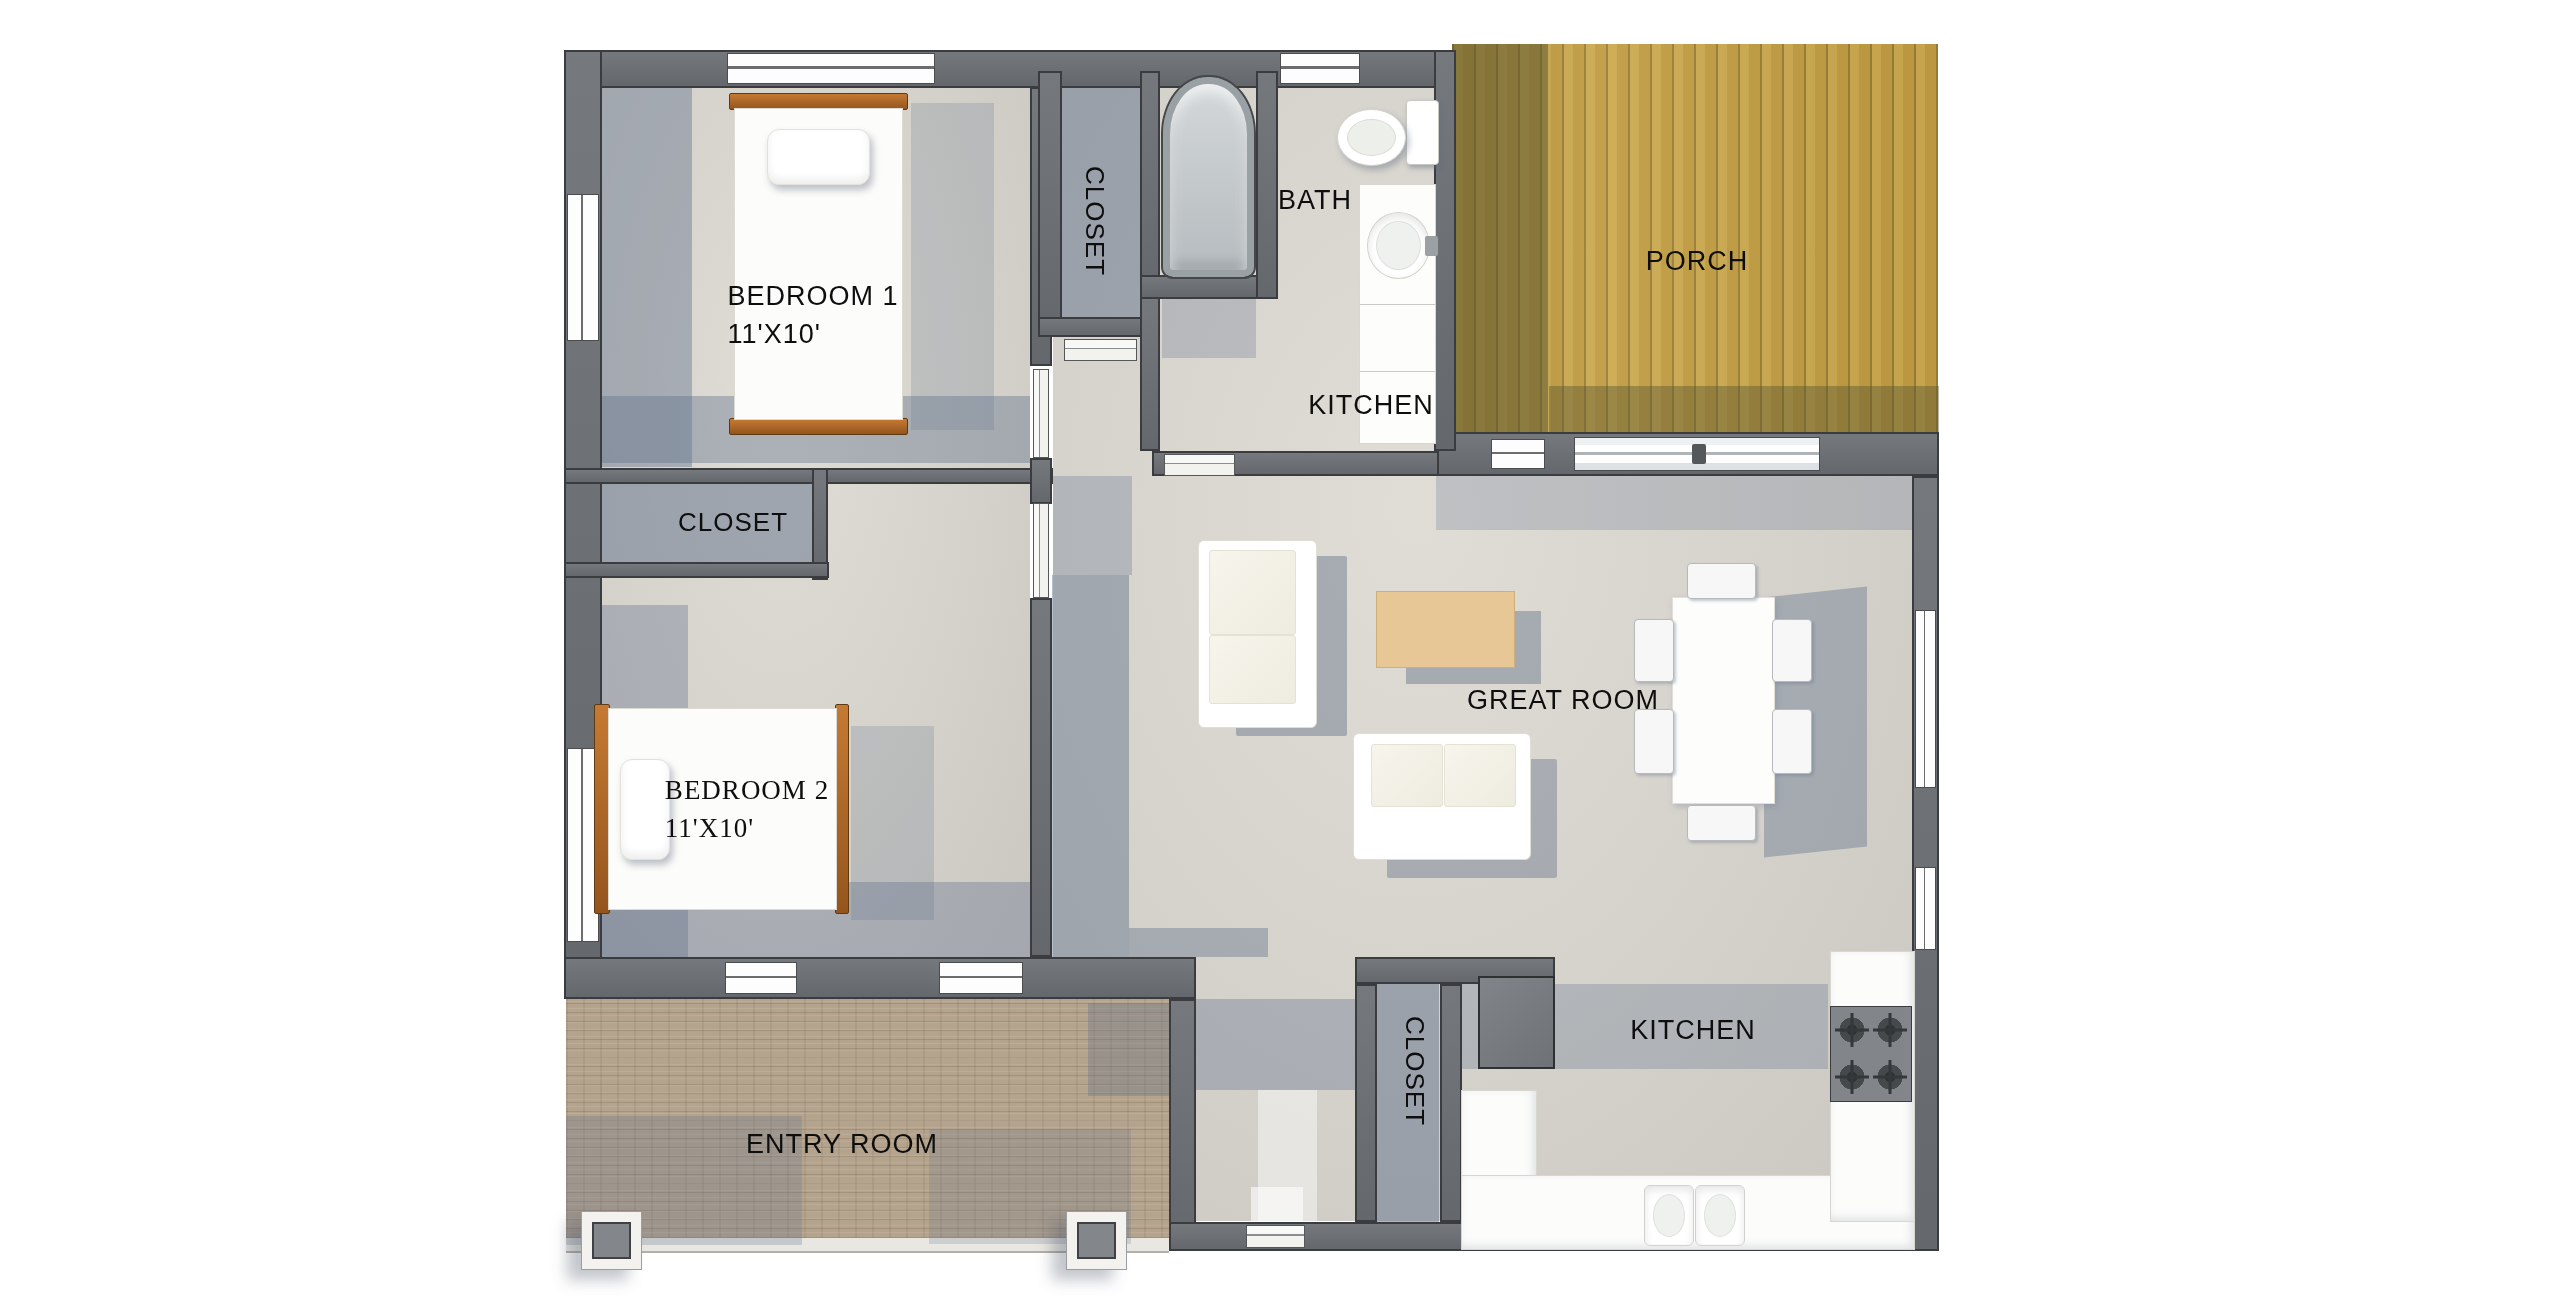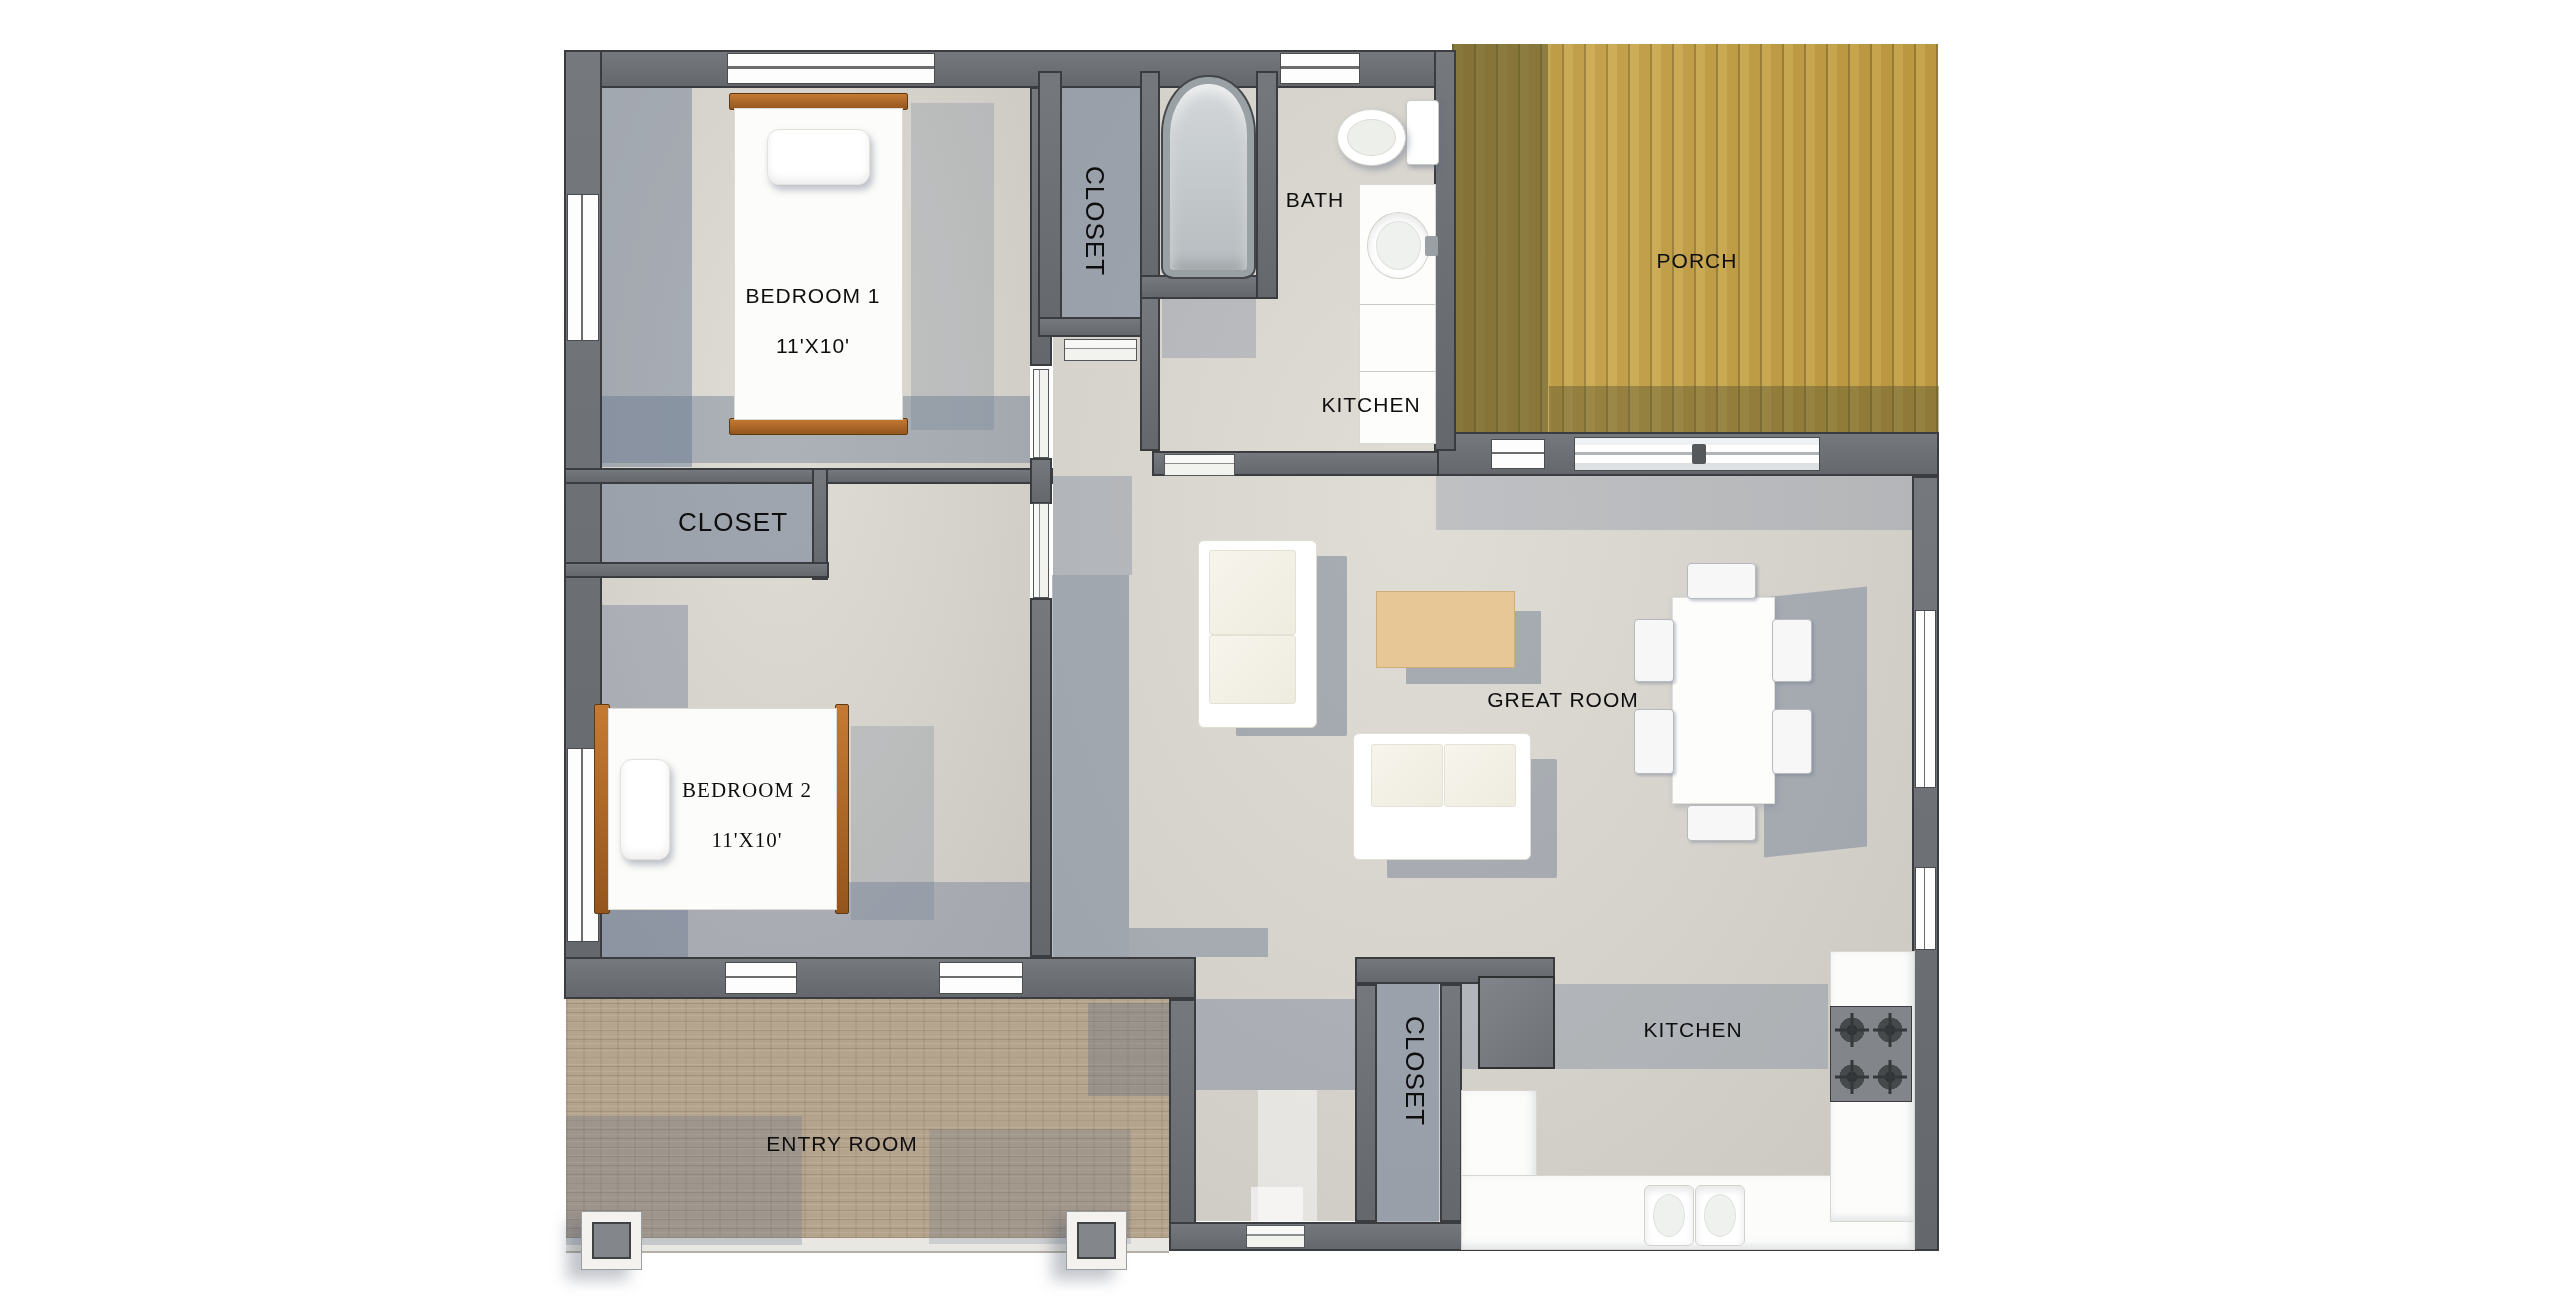--- a/index.html
+++ b/index.html
@@ -63,24 +63,24 @@
   .burner{position:absolute;width:30px;height:30px;border-radius:50%;
           background:radial-gradient(circle,#303335 0 24%, #46494c 25% 58%, rgba(0,0,0,0) 60%);}
   .burner:before,.burner:after{content:"";position:absolute;left:50%;top:50%;background:#35383a;}
   .burner:before{width:34px;height:3px;transform:translate(-50%,-50%);}
   .burner:after{width:3px;height:34px;transform:translate(-50%,-50%);}
   .post{background:#f3f2ef;border:1px solid #9b9ea1;box-sizing:border-box;box-shadow:-14px 10px 14px rgba(80,90,105,.35);}
   .post-core{position:absolute;inset:10px;background:#83868a;border:2px solid #3f4143;}
   .trim{background:#e9e7e2;border-bottom:2px solid #b3aea6;}
   
   .lbl{position:absolute;transform:translate(-50%,-50%);color:#0e0e0e;
-       font-size:21px;letter-spacing:1px;white-space:nowrap;}
+       font-size:27px;letter-spacing:1px;white-space:nowrap;}
   .lbl.small{font-size:26px;}
   .lbl.vert{transform:translate(-50%,-50%) rotate(90deg);}
-  .lbl .ln{display:block;text-align:center;line-height:38px;margin-top:12px;}
+  .lbl .ln{display:block;line-height:38px;}
 </style>
 </head>
 <body>
 
 <div id="page">
 
   <div class="abs floor-concrete" style="left:601px;top:87px;width:429px;height:870px;"></div>
   <div class="abs floor-concrete" style="left:1053px;top:71px;width:859px;height:1150px;"></div>
   <div class="abs floor-deck" style="left:1452px;top:44px;width:486px;height:388px;"></div>
   <div class="abs deck-tone" style="left:1452px;top:44px;width:486px;height:388px;opacity:.8;"></div>

